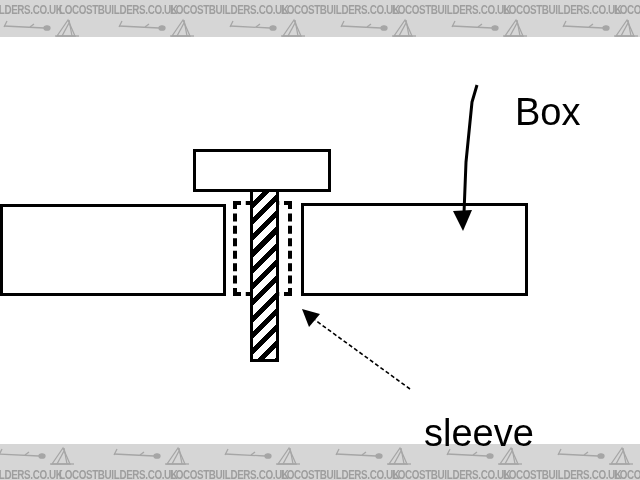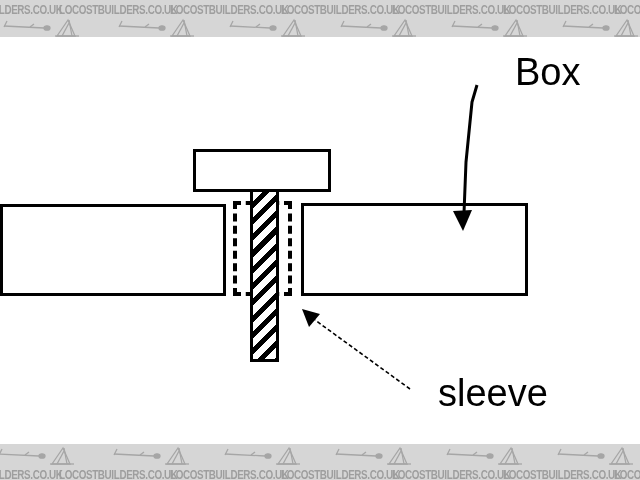--- a/index.html
+++ b/index.html
@@ -29,24 +29,24 @@
   .plate     {left:193px;top:149px;width:138px;height:43px;z-index:30;}
   .sleeve-outline{
     position:absolute;left:233px;top:201px;width:59px;height:95px;
     border:4px dashed #000;box-sizing:border-box;background:transparent;z-index:10;
   }
   .bolt{
     position:absolute;left:250px;top:189px;width:29px;height:173px;
     border:3px solid #000;box-sizing:border-box;z-index:20;
     background:repeating-linear-gradient(135deg,#ffffff 0 6.5px,#000000 6.5px 11.5px);
   }
-  .label{position:absolute;color:#000;font-size:38px;font-weight:400;z-index:15;}
+  .label{position:absolute;color:#000;font-size:38px;font-weight:400;z-index:15;margin-top:40px;}
   .label-boxsect{left:515px;top:47px;line-height:50px;}
   .label-boxsect span{display:block;}
-  .label-sleeve{left:438px;top:373px;line-height:40px;text-align:right;}
+  .label-sleeve{left:424px;top:373px;line-height:40px;text-align:right;}
   .arrow-layer{position:absolute;left:0;top:0;width:640px;height:480px;z-index:40;pointer-events:none;}
 </style>
 </head>
 <body>
 
 <div class="banner banner-top">
   <div class="wm-text-row top">
     <span class="wm-unit"><span class="wm-text">LOCOSTBUILDERS.CO.UK</span></span>
   <span class="wm-unit"><span class="wm-text">LOCOSTBUILDERS.CO.UK</span></span><span class="wm-unit"><span class="wm-text">LOCOSTBUILDERS.CO.UK</span></span><span class="wm-unit"><span class="wm-text">LOCOSTBUILDERS.CO.UK</span></span><span class="wm-unit"><span class="wm-text">LOCOSTBUILDERS.CO.UK</span></span><span class="wm-unit"><span class="wm-text">LOCOSTBUILDERS.CO.UK</span></span><span class="wm-unit"><span class="wm-text">LOCOSTBUILDERS.CO.UK</span></span></div>
   <div class="wm-car-row top">

